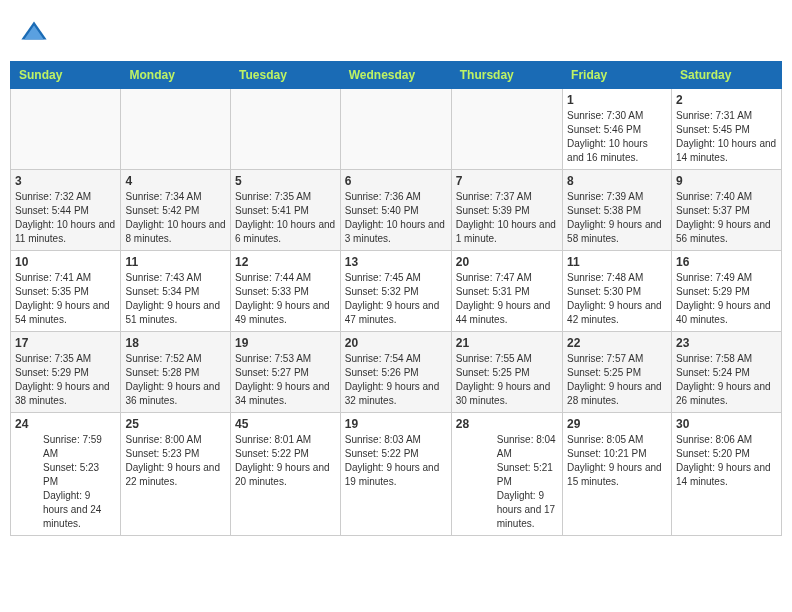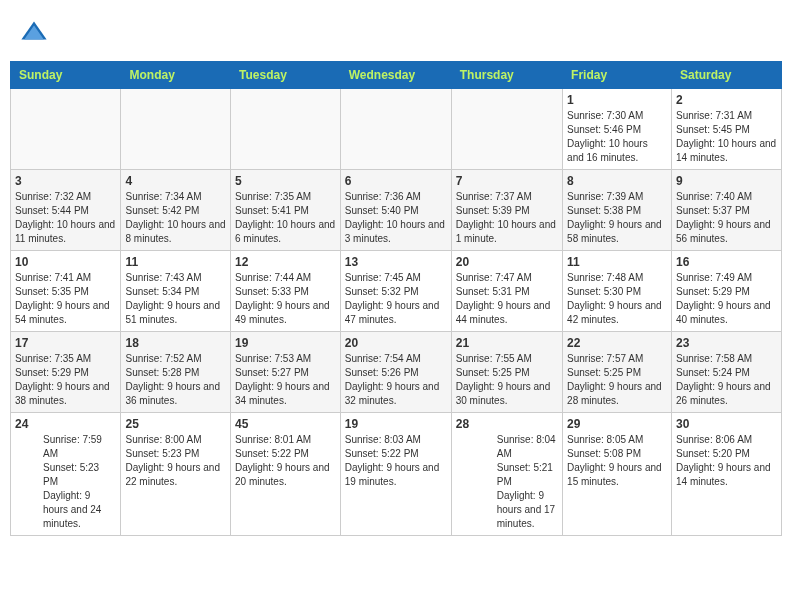--- a/index.html
+++ b/index.html
@@ -296,21 +296,21 @@
         </td>
         <td>
           <span class="day-number">28</span>
           <div class="day-info" style="white-space: pre-line; margin-left: 41px;">Sunrise: 8:04 AM
 Sunset: 5:21 PM
 Daylight: 9 hours and 17 minutes.</div>
         </td>
         <td>
           <span class="day-number">29</span>
           <div class="day-info" style="white-space: pre-line;">Sunrise: 8:05 AM
-Sunset: 5:08 PM
+Sunset: 10:21 PM
 Daylight: 9 hours and 15 minutes.</div>
         </td>
         <td>
           <span class="day-number">30</span>
           <div class="day-info" style="white-space: pre-line;">Sunrise: 8:06 AM
 Sunset: 5:20 PM
 Daylight: 9 hours and 14 minutes.</div>
         </td>
       </tr>
     </tbody>

